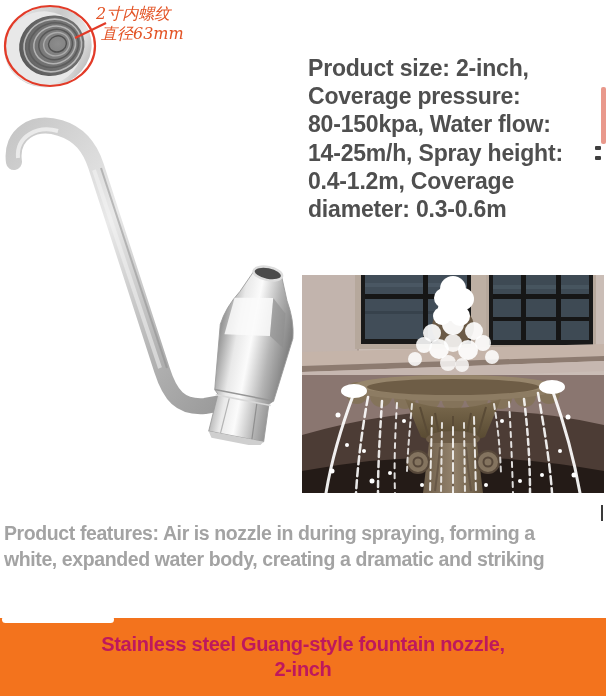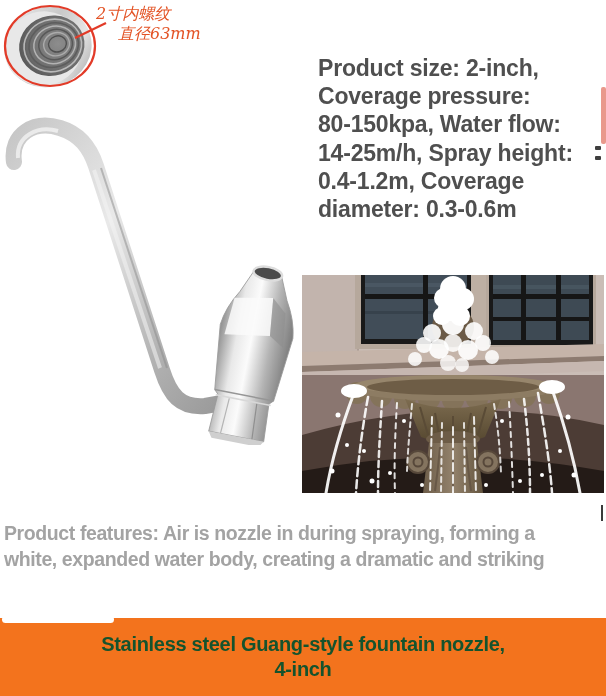--- a/index.html
+++ b/index.html
@@ -4,24 +4,24 @@
 <style>
   html,body{margin:0;padding:0;background:#fff;}
   .page{position:relative;width:606px;height:696px;background:#ffffff;overflow:hidden;
         font-family:"Liberation Sans",sans-serif;}
 
   
   .fitting{position:absolute;left:0;top:0;width:112px;height:100px;}
   .callout{position:absolute;left:96px;top:4px;color:#e35325;
            font-family:"DejaVu Serif","Liberation Serif",serif;
            font-size:16px;line-height:20px;font-style:italic;white-space:nowrap;}
-  .callout .l2{margin-left:22px;}
-
-  
-  .specs{position:absolute;left:318px;top:54px;color:#4f4f4f;font-weight:bold;
+  .callout .l2{margin-left:5px;}
+
+  
+  .specs{position:absolute;left:308px;top:54px;color:#4f4f4f;font-weight:bold;
          font-size:23px;line-height:28.2px;letter-spacing:-0.2px;white-space:nowrap;}
 
   
   .scroll-thumb{position:absolute;left:601px;top:87px;width:4.5px;height:57px;
                 background:#e9998c;border-radius:2px;}
   .tick{position:absolute;left:595px;width:6px;height:4px;background:#3f3f3f;border-radius:1px;}
   .tick.t1{top:146px;} .tick.t2{top:156px;}
   .caret{position:absolute;left:601px;top:505px;width:2px;height:16px;background:#3a3a3a;}
 
   
@@ -30,21 +30,21 @@
 
   
   .features{position:absolute;left:4px;top:521px;color:#a3a3a3;font-weight:bold;
             font-size:19.5px;line-height:25.8px;letter-spacing:-0.4px;white-space:nowrap;}
 
   
   .banner{position:absolute;left:0;top:618px;width:606px;height:78px;background:#f3731d;}
   .banner-notch{position:absolute;left:2px;top:616px;width:112px;height:7px;
                 background:#ffffff;border-radius:4px;}
   .banner-text{position:absolute;left:0;top:632px;width:606px;text-align:center;
-               color:#14532d;font-weight:bold;font-size:20px;line-height:25px;
+               color:#be185d;font-weight:bold;font-size:20px;line-height:25px;
                letter-spacing:-0.3px;}
 </style>
 </head>
 <body>
 
 <div class="page">
 
   <div class="fitting">
     <svg width="112" height="100" viewBox="0 0 112 100">
       <defs>
@@ -270,16 +270,16 @@
 
   <div class="features">
     <div>Product features: Air is nozzle in during spraying, forming a</div>
     <div>white, expanded water body, creating a dramatic and striking</div>
   </div>
 
   <div class="banner"></div>
   <div class="banner-notch"></div>
   <div class="banner-text">
     <div>Stainless steel Guang-style fountain nozzle,</div>
-    <div>4-inch</div>
+    <div>2-inch</div>
   </div>
 
 </div>
 
 </body></html>

